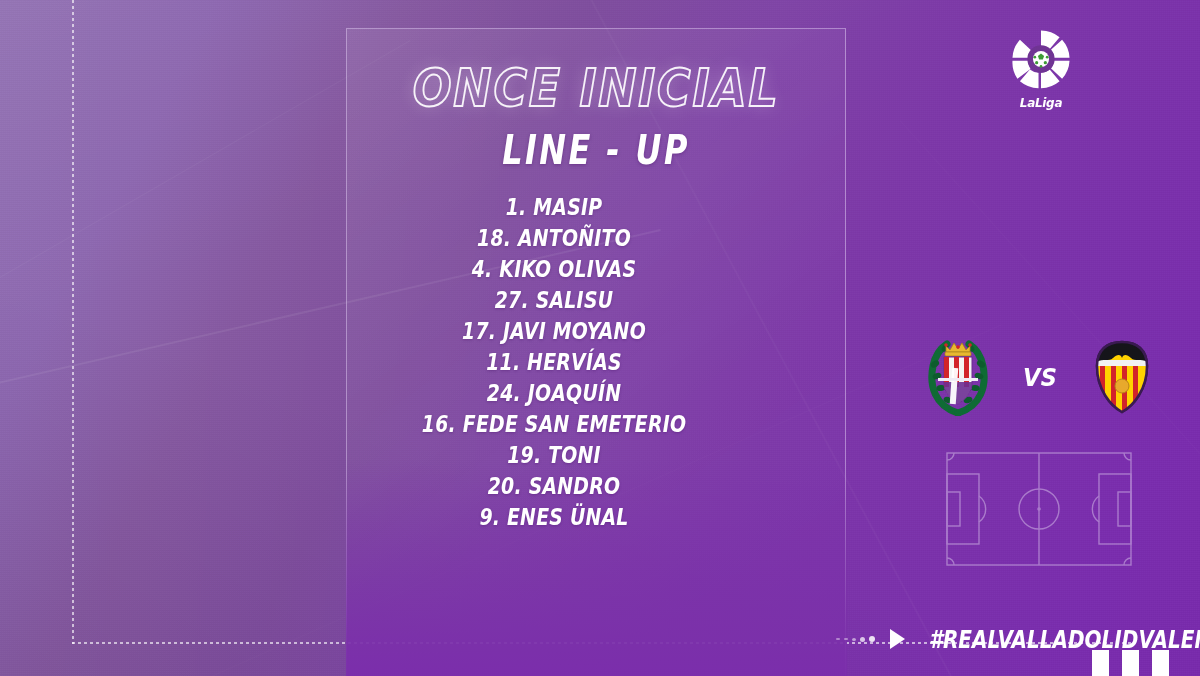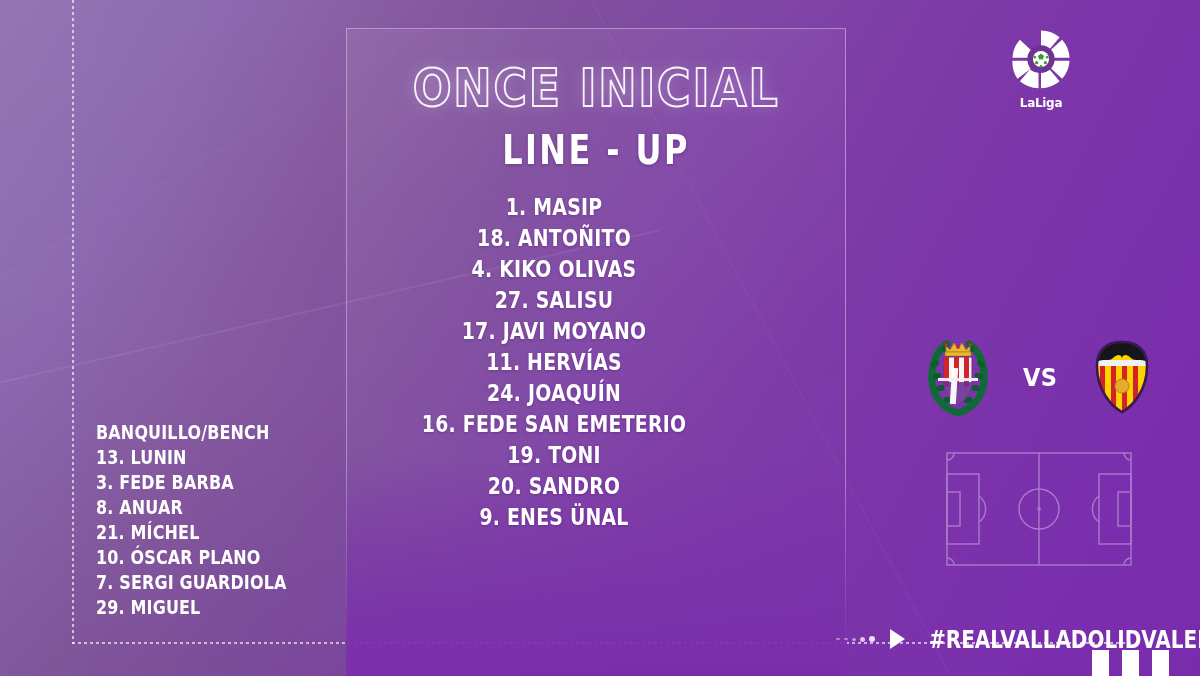--- a/index.html
+++ b/index.html
@@ -12,20 +12,21 @@
     background: #000;
     font-family: "Liberation Sans", sans-serif;
   }
 
   #stage {
     position: relative;
     width: 1200px;
     height: 676px;
     overflow: hidden;
     background: #15803d;
+    font-style: italic;
   }
 
   
   .bg-base {
     position: absolute;
     inset: 0;
     background:
       linear-gradient(118deg,
         #8e6cb0 0%,
         #8a63ae 14%,
@@ -307,30 +308,20 @@
     <div class="xi-item">27. SALISU</div>
     <div class="xi-item">17. JAVI MOYANO</div>
     <div class="xi-item">11. HERVÍAS</div>
     <div class="xi-item">24. JOAQUÍN</div>
     <div class="xi-item">16. FEDE SAN EMETERIO</div>
     <div class="xi-item">19. TONI</div>
     <div class="xi-item">20. SANDRO</div>
     <div class="xi-item">9. ENES ÜNAL</div>
   </div>
 
-  <div class="bench">
-    <div class="bench-title">BANQUILLO/BENCH</div>
-    <div class="bench-item">13. LUNIN</div>
-    <div class="bench-item">3. FEDE BARBA</div>
-    <div class="bench-item">8. ANUAR</div>
-    <div class="bench-item">21. MÍCHEL</div>
-    <div class="bench-item">10. ÓSCAR PLANO</div>
-    <div class="bench-item">7. SERGI GUARDIOLA</div>
-    <div class="bench-item">29. MIGUEL</div>
-  </div>
 
   <div class="laliga">
     <svg width="62" height="62" viewBox="0 0 100 100">
       <circle cx="50" cy="50" r="48" fill="#ffffff" opacity="0.0"></circle>
       <g fill="#ffffff">
         <path d="M50 4 a46 46 0 0 1 30 11 l-16 19 a22 22 0 0 0 -14 -5 z"></path>
         <path d="M84 19 a46 46 0 0 1 12 29 l-25 0 a22 22 0 0 0 -5 -13 z"></path>
         <path d="M96 53 a46 46 0 0 1 -12 29 l-18 -17 a22 22 0 0 0 5 -12 z"></path>
         <path d="M80 86 a46 46 0 0 1 -30 11 l0 -25 a22 22 0 0 0 14 -5 z"></path>
         <path d="M46 97 a46 46 0 0 1 -30 -11 l16 -19 a22 22 0 0 0 14 5 z"></path>

